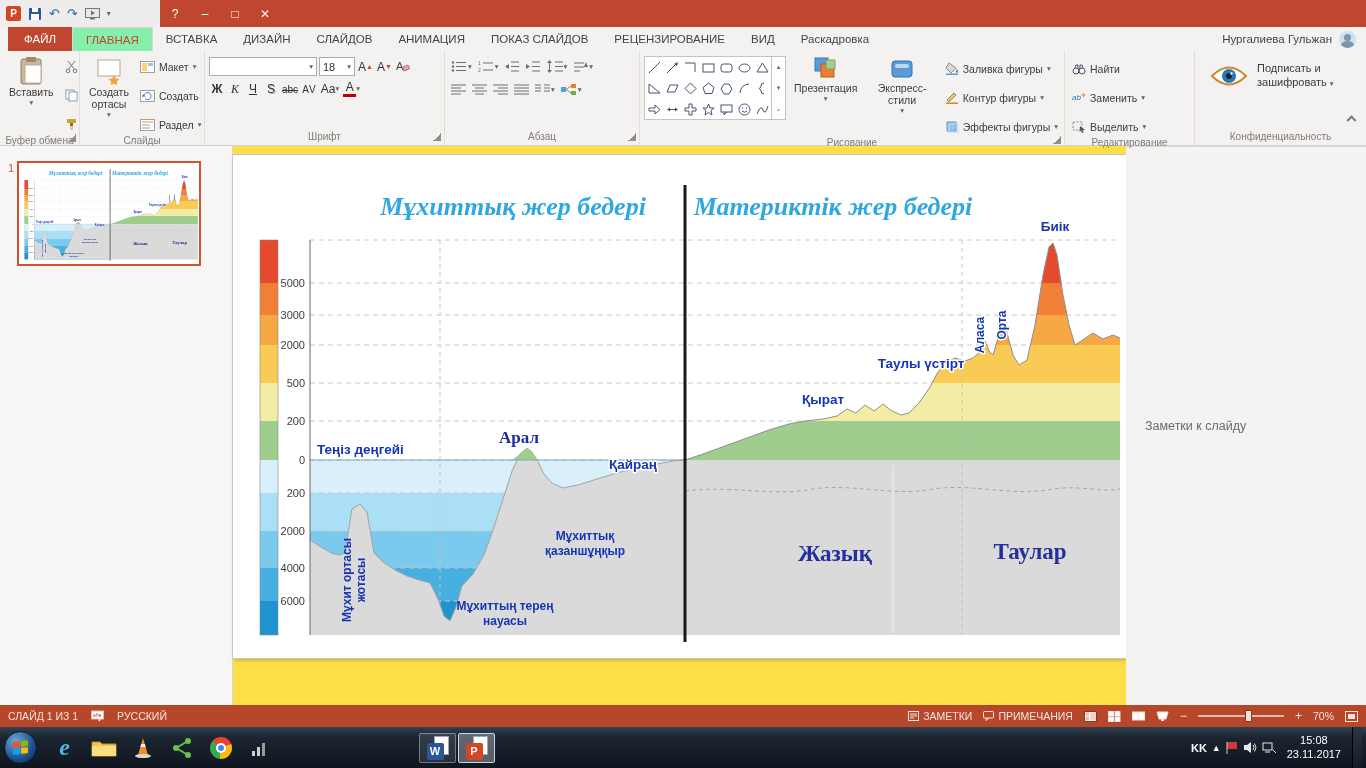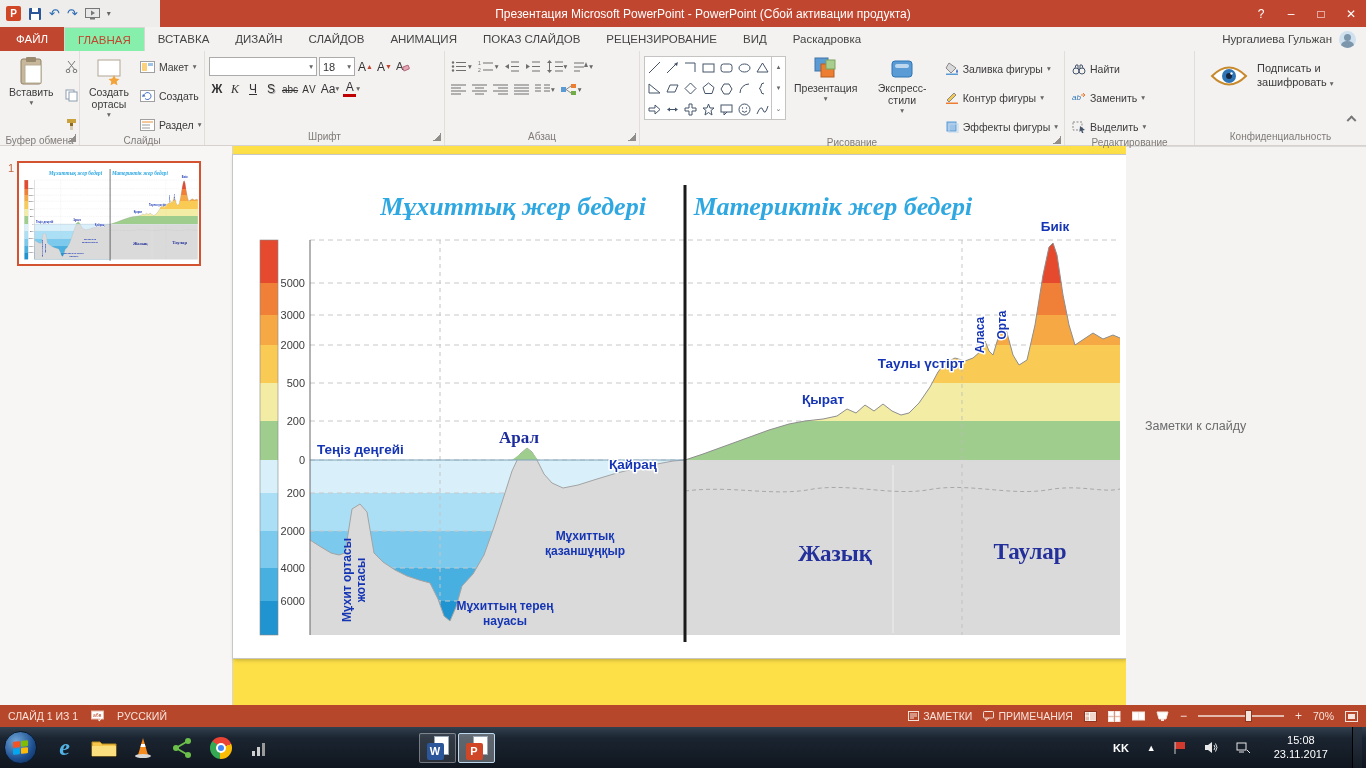--- a/index.html
+++ b/index.html
@@ -9,21 +9,21 @@
 .qat{width:160px;height:27px;background:#EFEDEB;display:flex;align-items:center;gap:7px;padding:0 6px;color:#2B6CB3;}
 .qat .appic{width:15px;height:15px;background:#D04727;color:#fff;font-size:10px;font-weight:bold;display:flex;align-items:center;justify-content:center;border-radius:2px;}
 .qat .qic{font-size:13px;line-height:1;color:#2B6CB3;}
 .qat .qdd{font-size:8px;color:#666;}
 .title{flex:1;text-align:center;font-size:12px;white-space:nowrap;overflow:hidden;}
 .wincontrols{display:flex;height:27px;}
 .winbtn{width:30px;height:27px;display:flex;align-items:center;justify-content:center;font-size:12px;color:#fff;}
 
 .tabrow{height:24px;background:#F4F2F1;display:flex;align-items:stretch;}
 .tab{padding:0 13px;display:flex;align-items:center;font-size:11.5px;color:#444;cursor:default;}
-.tab.file{background:#C0462F;color:#fff;padding:0 16px;}
+.tab.file{background:#C0462F;color:#fff;padding:0 16px;margin-left:8px;}
 .tab.active{background:#86efac;color:#C0462F;border:1px solid #D8D5D2;border-bottom:none;}
 .tabspacer{flex:1;}
 .useracct{display:flex;align-items:center;gap:7px;padding:0 10px;font-size:11.5px;color:#444;}
 .avatar{width:17px;height:17px;border-radius:50%;background:#CFE0EE;position:relative;overflow:hidden;}
 .avatar::before{content:"";position:absolute;left:5px;top:3px;width:7px;height:7px;border-radius:50%;background:#7C96AC;}
 .avatar::after{content:"";position:absolute;left:2px;top:10px;width:13px;height:9px;border-radius:50%;background:#7C96AC;}
 
 .ribbon{height:95px;background:#F4F2F1;border-bottom:1px solid #D5D2CF;display:flex;position:relative;}
 .group{display:flex;flex-direction:column;border-right:1px solid #E0DDDA;}
 .gc{flex:1;display:flex;align-items:flex-start;padding:3px 3px 0 4px;gap:3px;}
@@ -86,21 +86,21 @@
 .taskbar{height:41px;background:linear-gradient(180deg,#33404F 0%,#1A2430 28%,#10161F 100%);display:flex;align-items:center;padding-left:4px;}
 .orb{width:33px;height:33px;border-radius:50%;background:radial-gradient(circle at 35% 30%,#6FA6D8,#1D4E8F 60%,#0B2547);display:flex;align-items:center;justify-content:center;margin-right:8px;border:1px solid #0A1A2E;}
 .flag{width:15px;height:13px;display:grid;grid-template-columns:7px 7px;grid-template-rows:6px 6px;gap:1px;transform:skewY(-6deg);}
 .flag i{display:block;border-radius:1px;}
 .tbicon{width:37px;height:30px;display:flex;align-items:center;justify-content:center;margin:0 1px;}
 .tbapp{border:1px solid rgba(255,255,255,.35);border-radius:2px;background:rgba(255,255,255,.10);}
 .tbapp.active{background:rgba(255,255,255,.30);border-color:#BCD8EE;}
 .docpage{position:relative;width:22px;height:24px;}
 .docpage .pg{position:absolute;right:0;top:0;width:15px;height:19px;background:#fff;border:1px solid #9AA7B5;}
 .docpage .lt{position:absolute;left:0;bottom:0;width:17px;height:17px;color:#fff;font-size:11px;font-weight:bold;display:flex;align-items:center;justify-content:center;border-radius:2px;}
-.tray{margin-left:auto;display:flex;align-items:center;gap:18px;color:#fff;padding-right:4px;}
+.tray{margin-left:auto;display:flex;align-items:center;gap:5px;color:#fff;padding-right:4px;}
 .tray .lang{font-size:11px;font-weight:bold;}
 .tray .hid{font-size:9px;}
 .clock{font-size:11px;line-height:1.25;text-align:center;padding:0 6px;}
 .showdesk{width:10px;height:41px;border-left:1px solid #000;background:linear-gradient(180deg,#2A3543,#151C26);}
 .trayic{display:flex;align-items:center;}
 </style>
 </head>
 <body>
 
 <svg width="0" height="0" style="position:absolute" aria-hidden="true">
@@ -200,21 +200,20 @@
       </svg>
     <span class="qic">↶</span>
     <span class="qic">↷</span>
     <svg class="qic" width="15" height="12" viewBox="0 0 15 12">
         <rect x="0.5" y="0.5" width="14" height="9" fill="#E8E8E8" stroke="#777"></rect>
         <polygon points="6,2.5 10,5 6,7.5" fill="#777"></polygon>
         <rect x="5" y="10" width="5" height="1.5" fill="#777"></rect>
       </svg>
     <span class="qdd">▾</span>
   </div>
-  <div class="title">Презентация Microsoft PowerPoint -  PowerPoint (Сбой активации продукта)</div>
   <div class="wincontrols">
     <div class="winbtn">?</div>
     <div class="winbtn">–</div>
     <div class="winbtn">□</div>
     <div class="winbtn">✕</div>
   </div>
 </div>
 
 <div class="tabrow">
   <div class="tab file">ФАЙЛ</div>

